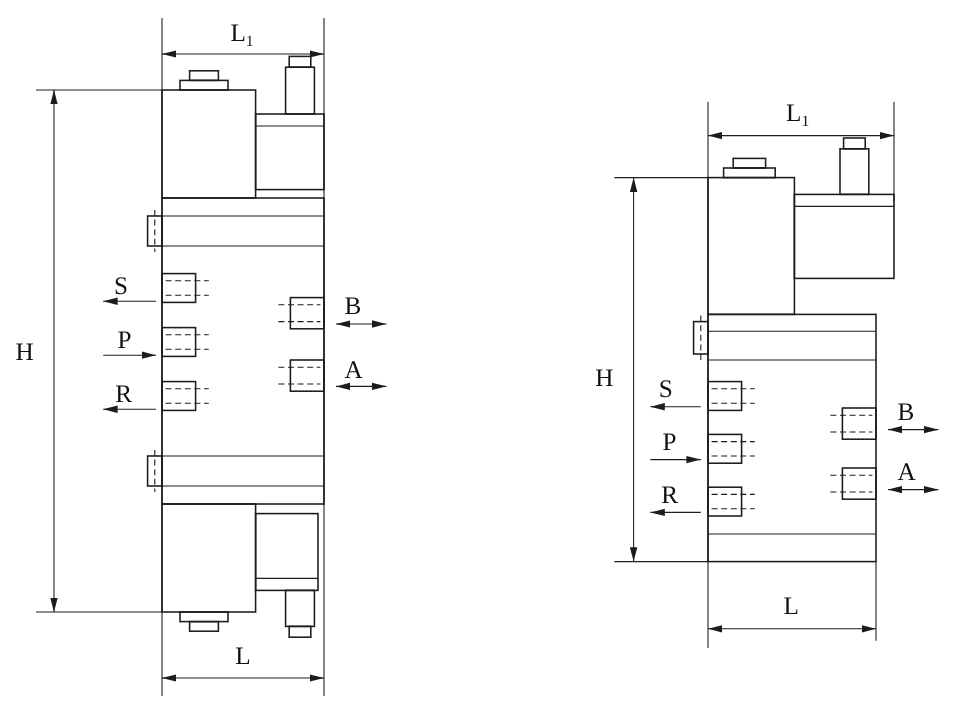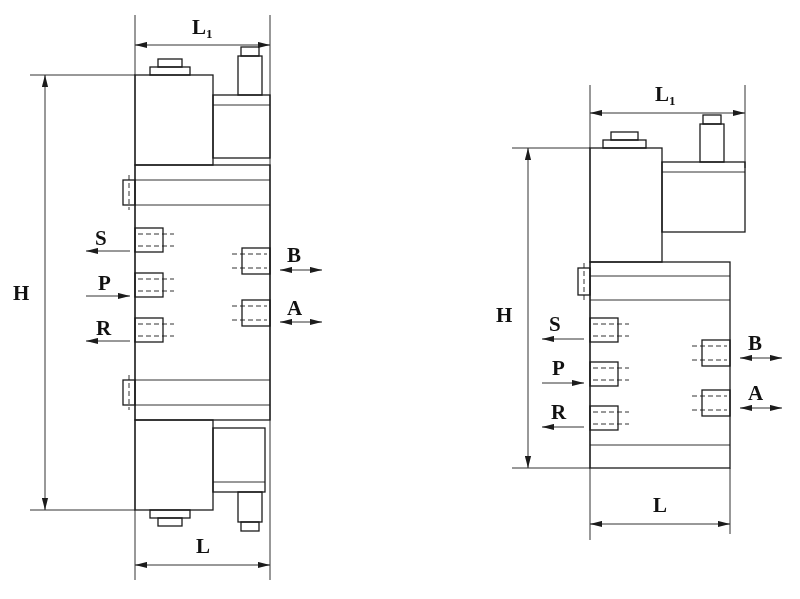--- a/index.html
+++ b/index.html
@@ -1,16 +1,16 @@
 <!DOCTYPE html>
 <html><head>
 <meta charset="utf-8">
 <style>
   html,body{margin:0;padding:0;background:#ffffff;}
-  .stage{width:800px;height:599px;position:relative;background:#ffffff;font-weight:bold;}
+  .stage{width:800px;height:599px;position:relative;background:#ffffff;}
   svg{display:block;}
   .o{fill:none;stroke:#1c1c1c;stroke-width:1.3;}
   .t{fill:none;stroke:#1c1c1c;stroke-width:0.9;}
   .d{fill:none;stroke:#1c1c1c;stroke-width:0.9;stroke-dasharray:5 3;}
   .lbl{font-family:"Liberation Serif","DejaVu Serif",serif;font-size:21px;fill:#111111;stroke:none;}
   .sub{font-size:13px;}
 </style>
 </head>
 <body>
 

